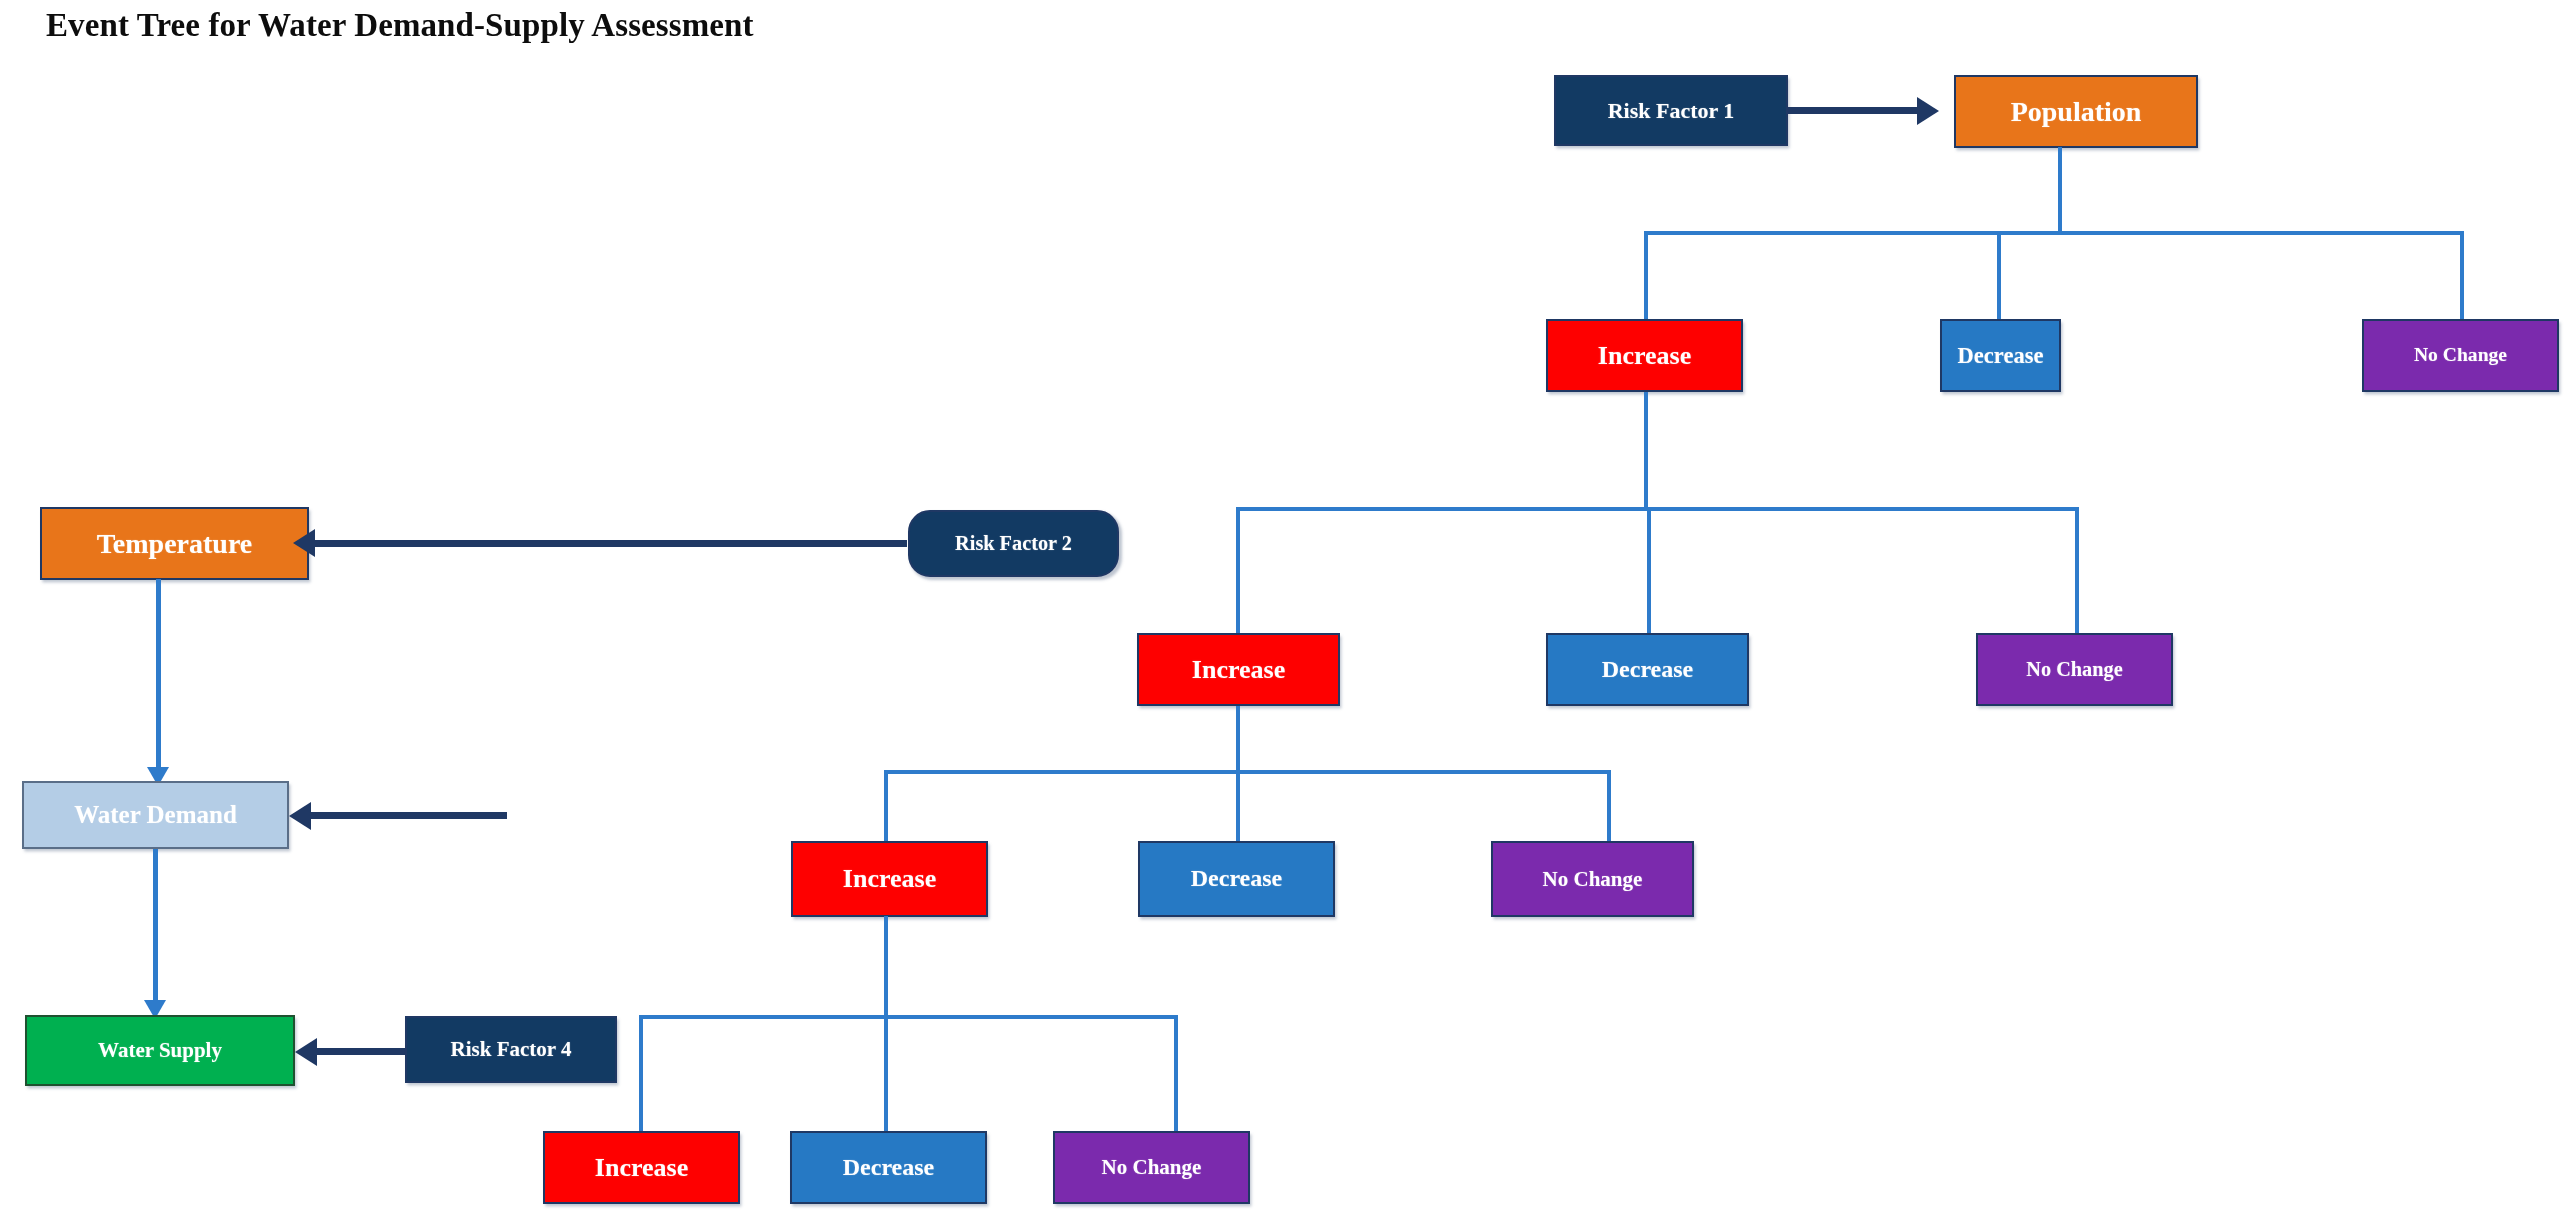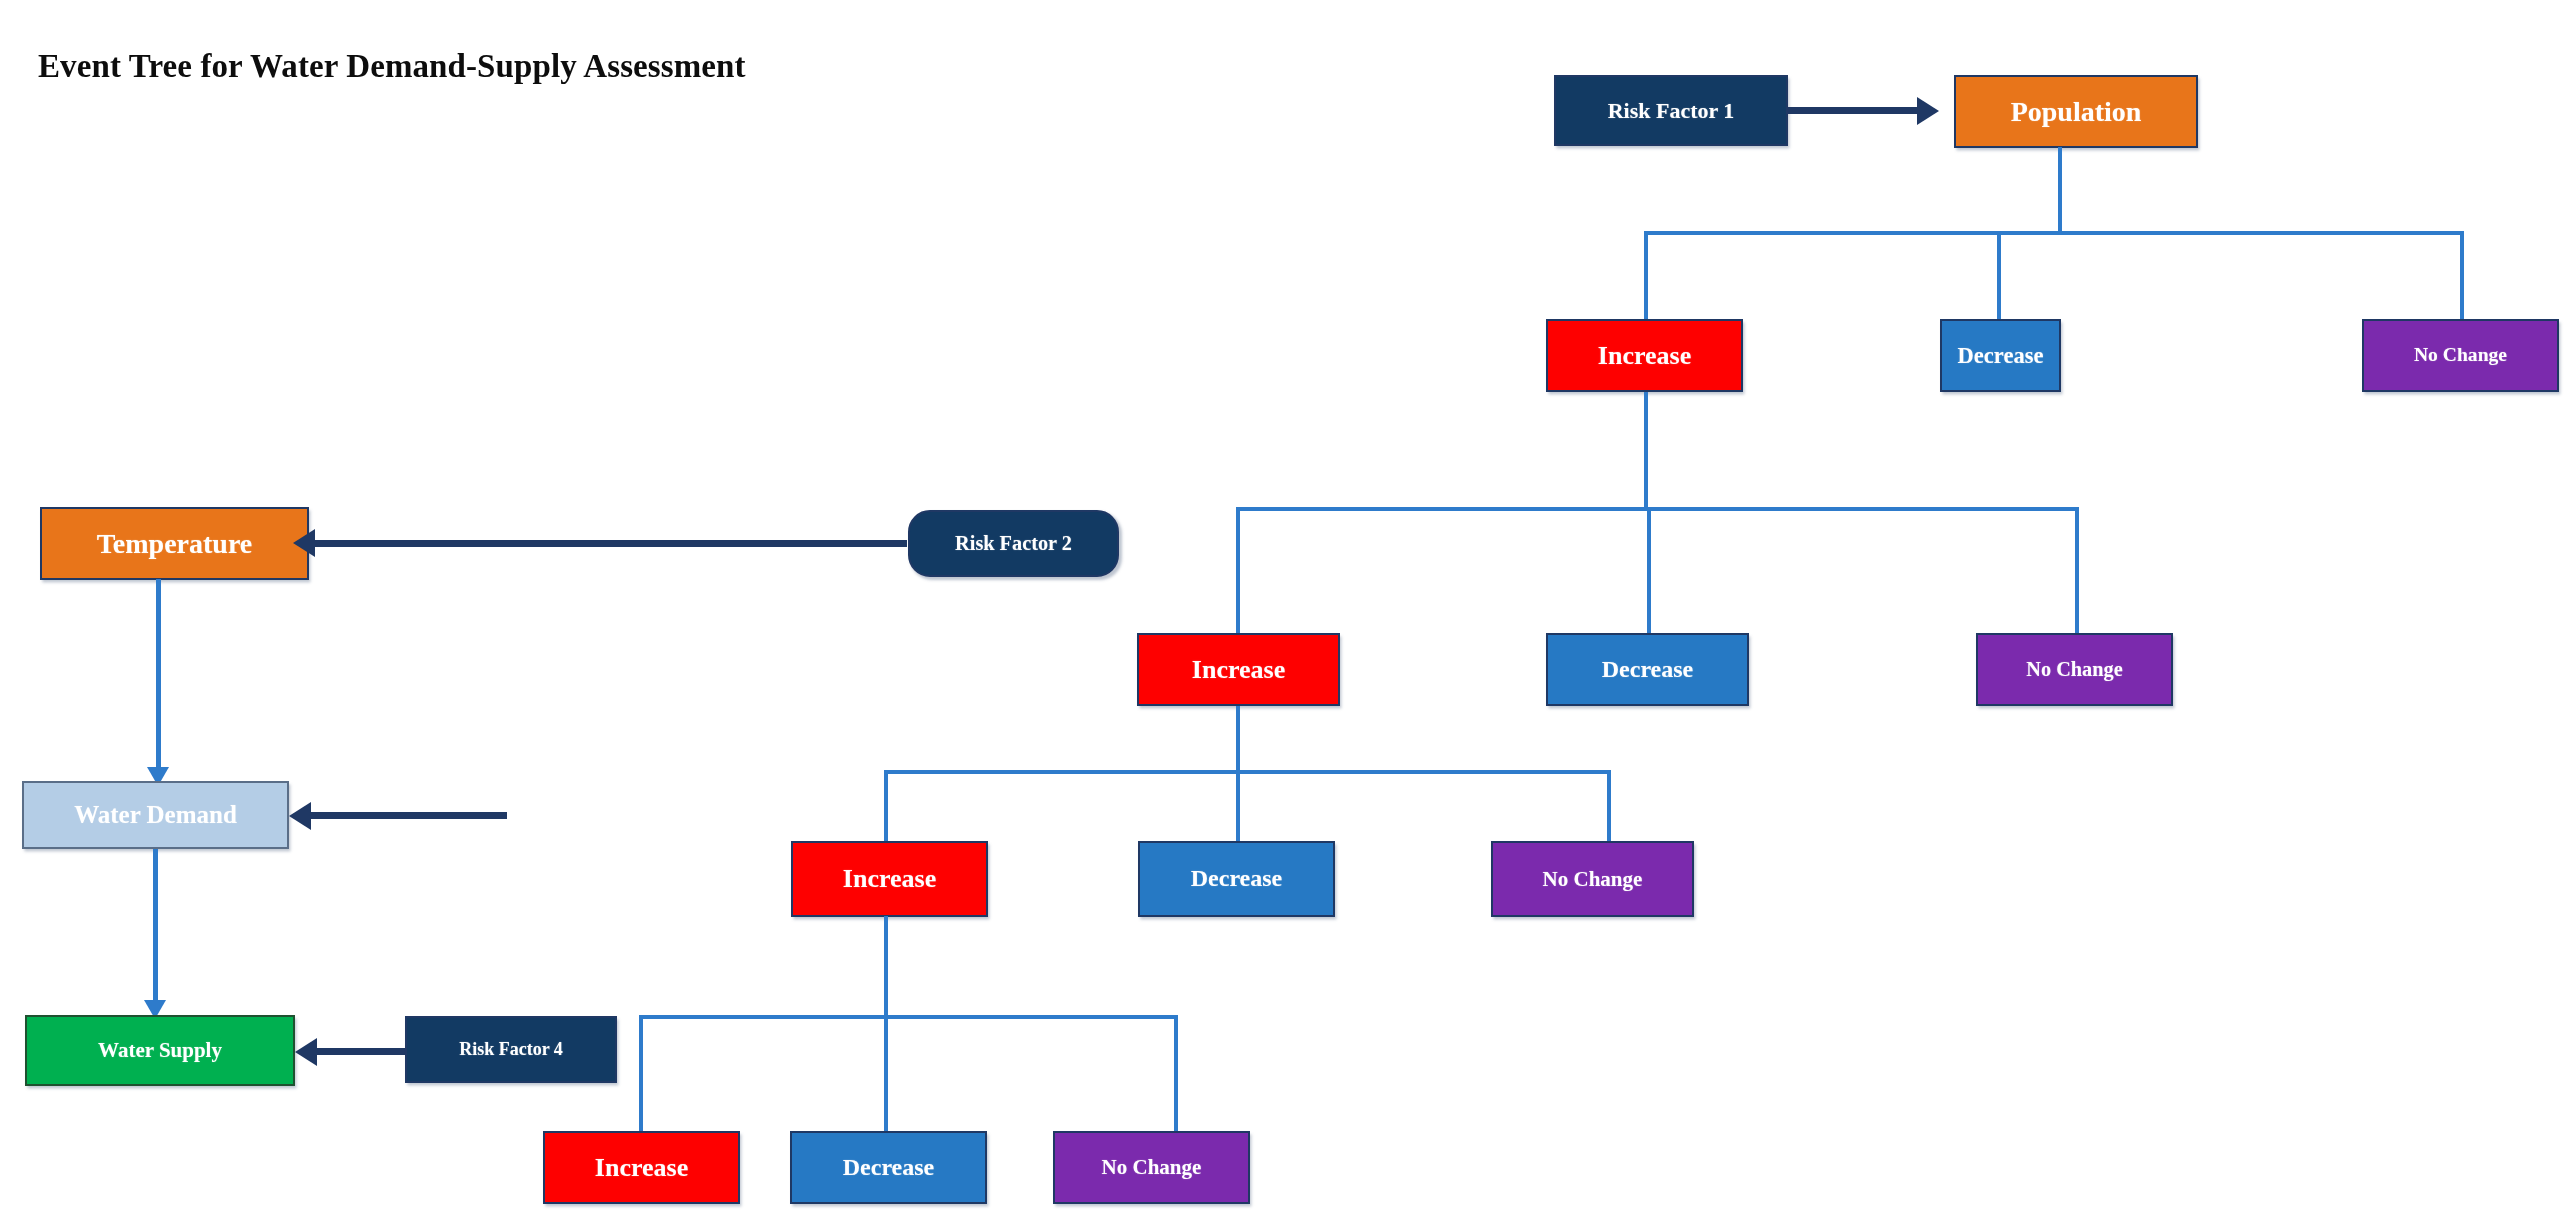--- a/index.html
+++ b/index.html
@@ -67,21 +67,21 @@
     border-left:11px solid transparent;
     border-right:11px solid transparent;
     border-top:19px solid #2E7BCB;
   }
 </style>
 </head>
 <body>
 
 <div id="stage">
 
-  <div class="title" style="left:38px; top:7.3px;margin-top:41px;">Event Tree for Water Demand-Supply Assessment</div>
+  <div class="title" style="left:46px; top:7.3px;">Event Tree for Water Demand-Supply Assessment</div>
 
   <div class="node n-risk" style="left:1554px; top:75px; width:234px; height:71px; font-size:22px;">Risk Factor 1</div>
 
   <div class="arrow-h" style="left:1788px; top:107px; width:131px;"></div>
   <div class="head-right" style="left:1917px; top:97px;"></div>
 
   <div class="node n-orange" style="left:1939px; top:75px; width:244px; height:73px; font-size:28px;">Population</div>
 
   <div class="ln ln-v" style="left:2058px; top:147px; height:85px;"></div>
   <div class="ln ln-h" style="left:1644px; top:231px; width:819px;"></div>
@@ -136,20 +136,20 @@
   <div class="ln ln-h" style="left:639px; top:1015px; width:539px;"></div>
   <div class="ln ln-v" style="left:639px; top:1015px; height:118px;"></div>
   <div class="ln ln-v" style="left:884px; top:1015px; height:118px;"></div>
   <div class="ln ln-v" style="left:1174px; top:1015px; height:118px;"></div>
 
   <div class="node n-green" style="left:25px; top:1015px; width:270px; height:71px; font-size:21px; border-color:#1F5130;">Water Supply</div>
 
   <div class="head-left" style="left:295px; top:1038px;"></div>
   <div class="arrow-h" style="left:317px; top:1048px; width:89px;"></div>
 
-  <div class="node n-risk" style="left:405px; top:1016px; width:212px; height:67px; font-size:18px;">Risk Factor 4</div>
+  <div class="node n-risk" style="left:405px; top:1016px; width:212px; height:67px; font-size:21px;">Risk Factor 4</div>
 
   <div class="node n-red" style="left:543px; top:1131px; width:197px; height:73px; font-size:26px;">Increase</div>
   <div class="node n-blue" style="left:790px; top:1131px; width:197px; height:73px; font-size:24px;">Decrease</div>
   <div class="node n-purple" style="left:1053px; top:1131px; width:197px; height:73px; font-size:21px;">No Change</div>
 
 </div>
 
 
 </body></html>

